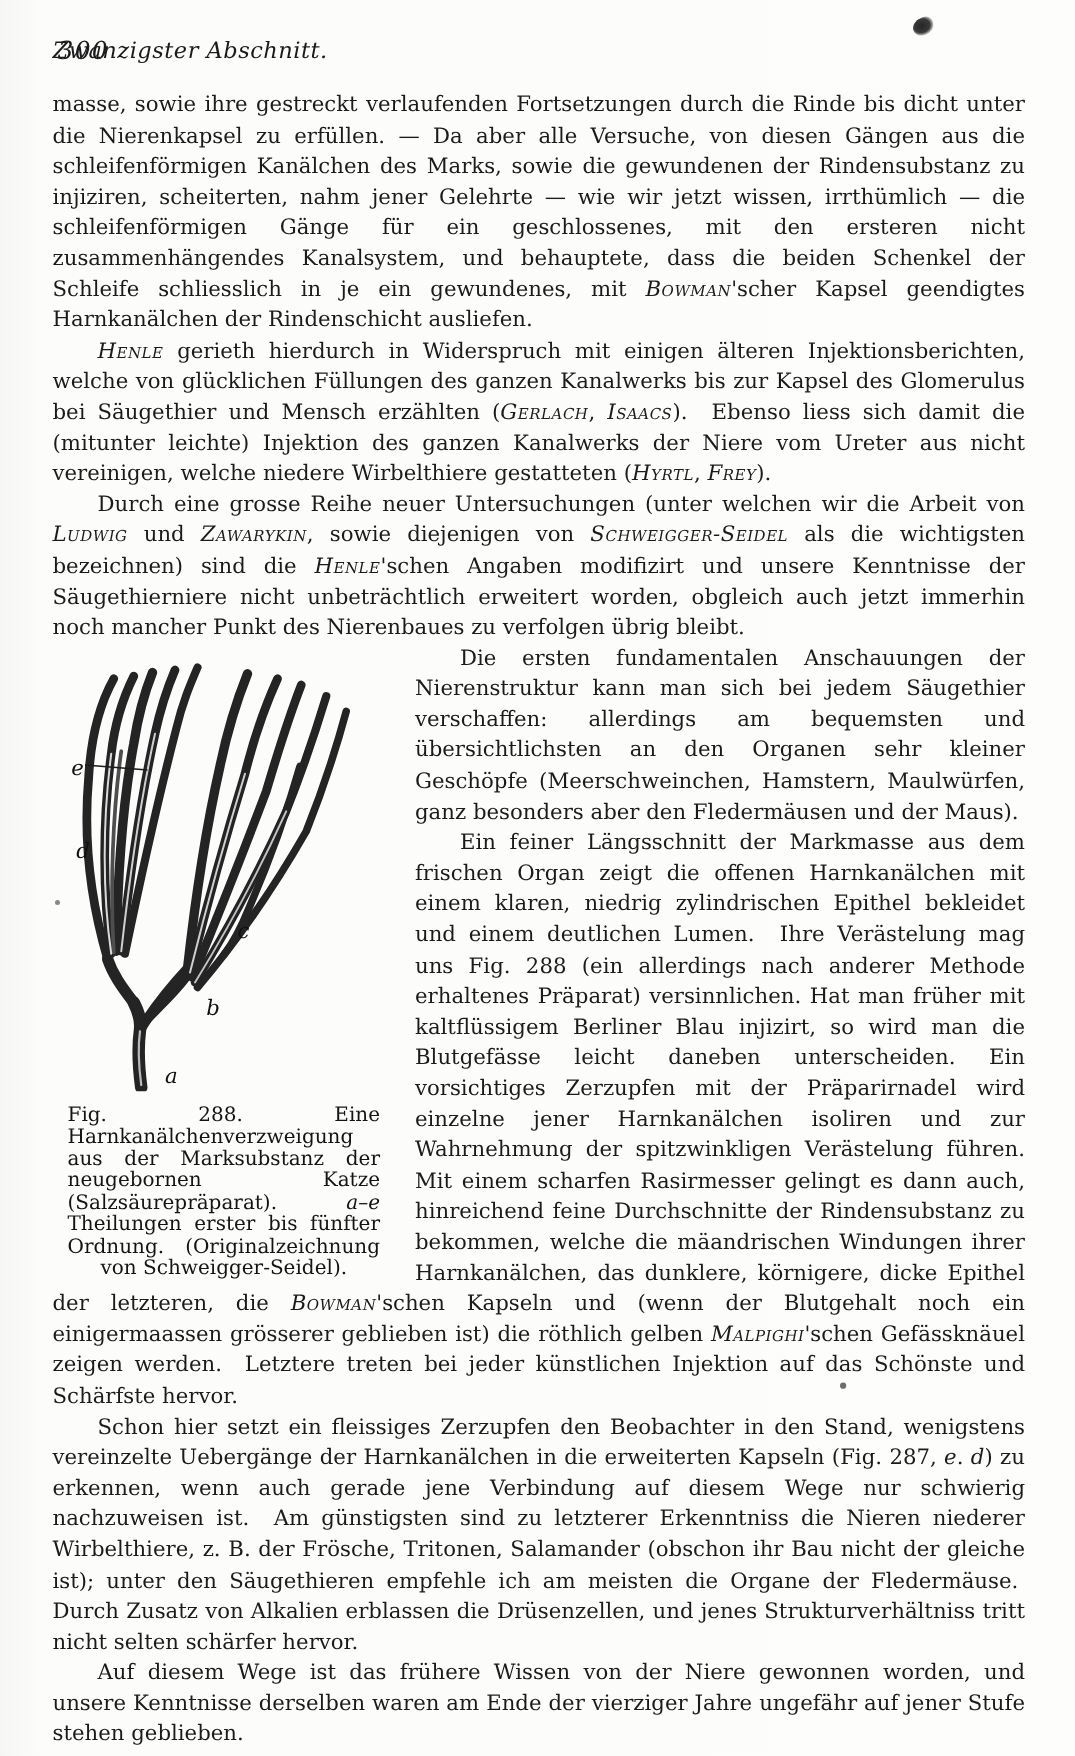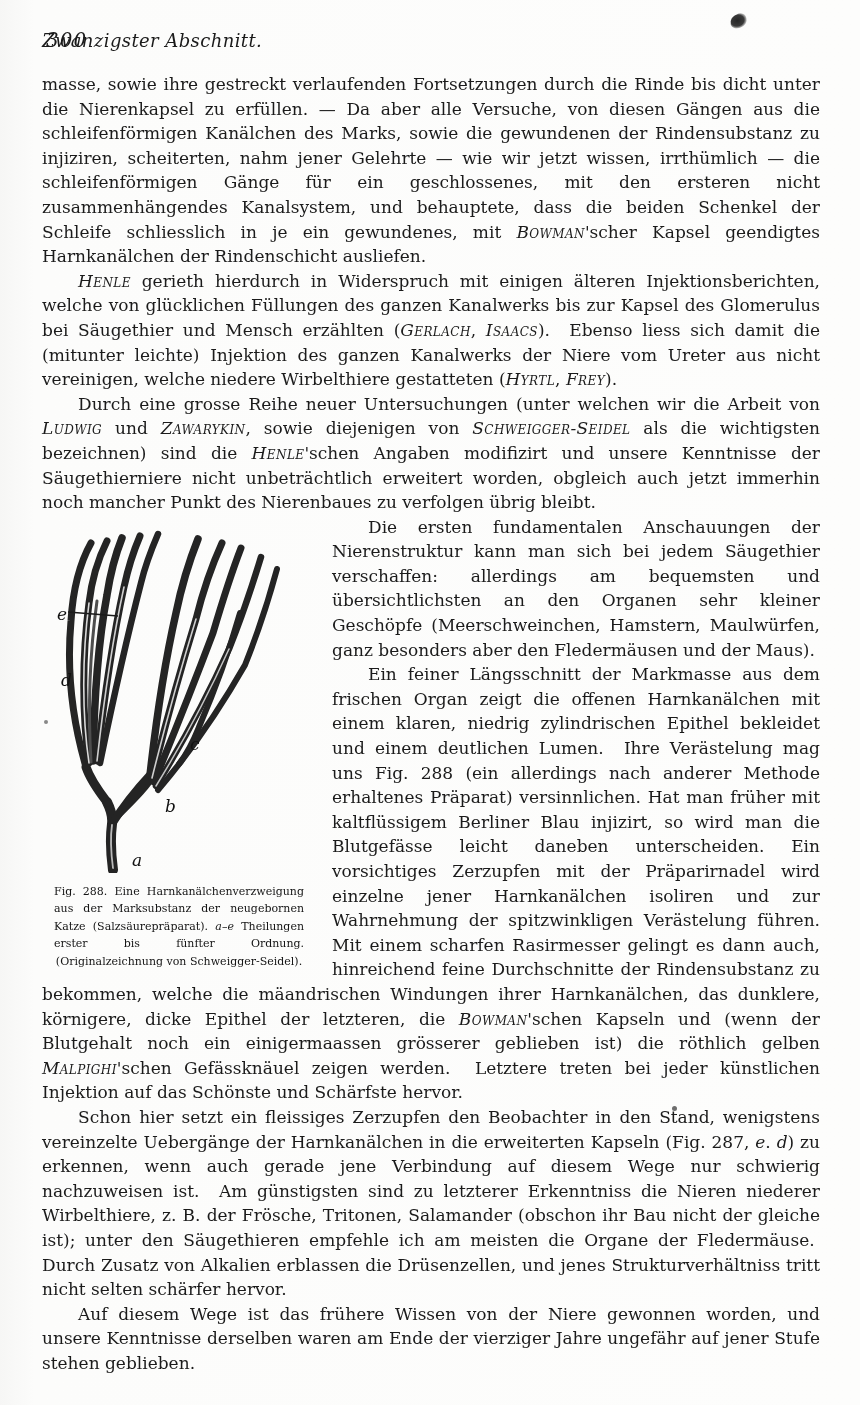--- a/index.html
+++ b/index.html
@@ -37,21 +37,21 @@
   .para.continued{text-indent:0;}
   .sc{font-variant:small-caps;letter-spacing:.4px;font-style:italic;}
   .figure{
     float:left;
     width:276px;
     margin:6px 14px 2px 0;
   }
   .figure svg{display:block;margin-left:10px;}
   .figure figcaption{
     width:250px;margin:10px 0 0 12px;
-    font-size:11px;line-height:17.5px;
+    font-size:16px;line-height:17.5px;
     text-align:justify;text-align-last:center;
     text-indent:0;color:#141414;
   }
   .flabel{
     font-style:italic;
     font-family:"DejaVu Serif","Liberation Serif",serif;
     font-size:17px;fill:#111;
   }
 </style>
 </head>

